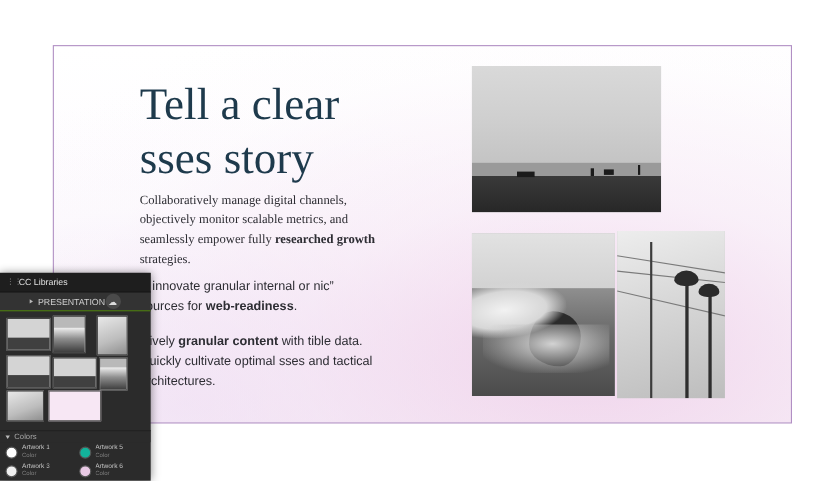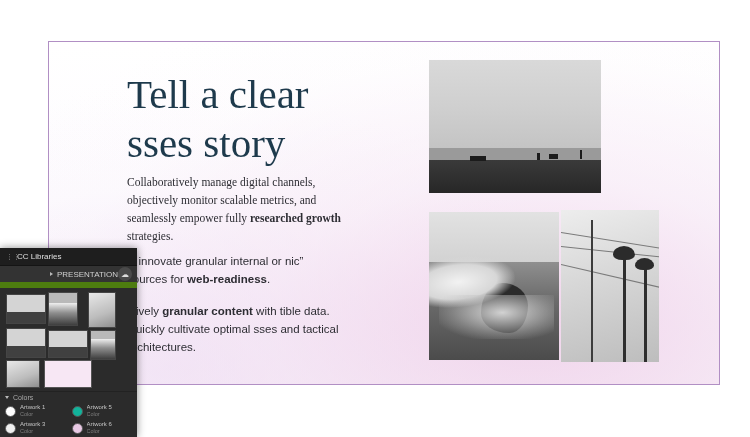--- a/index.html
+++ b/index.html
@@ -203,23 +203,23 @@
   }
   #cc-tab-label {
     font-size: 8px;
     color: #e0e0e0;
   }
   #cc-subbar {
     height: 16px;
     background: #333333;
     display: flex;
     align-items: center;
-    justify-content: flex-end;
+    justify-content: center;
     padding: 0 5px;
-    border-bottom: 6px solid #4d7c0f;
+    border-bottom: 1px solid #4d7c0f;
   }
   #cc-subbar .left {
     display: flex; align-items: center; gap: 4px;
     font-size: 8px; color: #cfcfcf;
   }
   .caret {
     width: 0; height: 0;
     border-left: 3px solid #b9b9b9;
     border-top: 2.5px solid transparent;
     border-bottom: 2.5px solid transparent;

